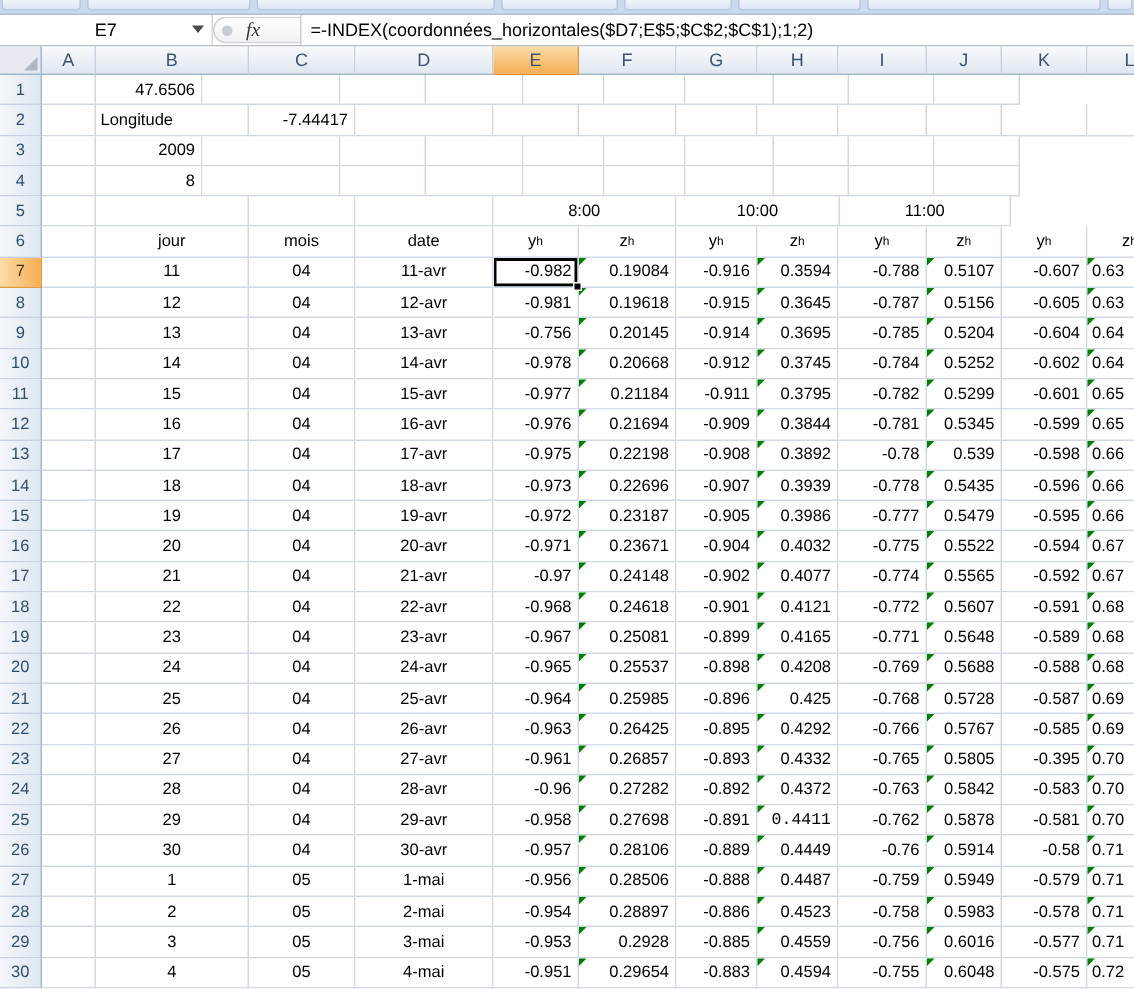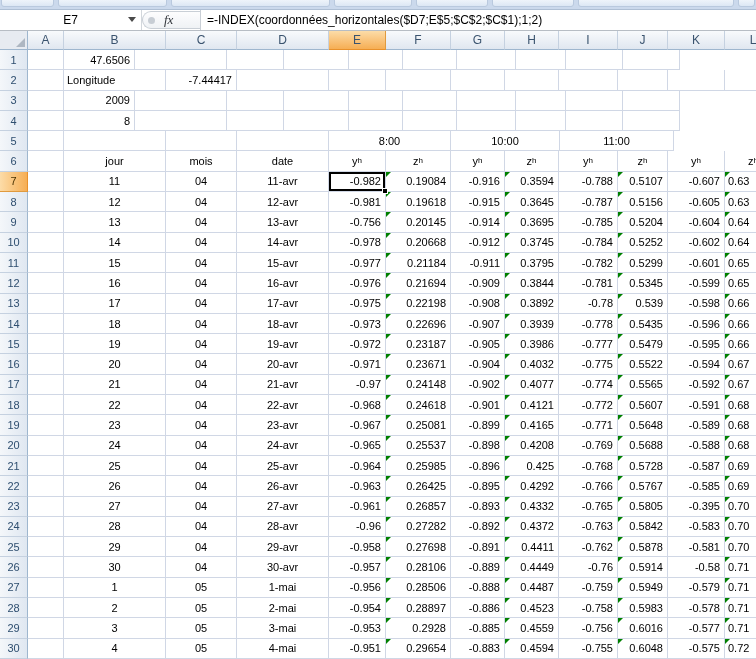--- a/index.html
+++ b/index.html
@@ -479,21 +479,21 @@
       </div>
       <div class="grid-row">
         <div class="row-h" style="width: 28px;">25</div>
         <div class="cell al-c" style="width: 36px;"></div>
         <div class="cell al-c" style="width: 102px;">29</div>
         <div class="cell al-c" style="width: 71px;">04</div>
         <div class="cell al-c" style="width: 92px;">29-avr</div>
         <div class="cell al-r" style="width: 57px;">-0.958</div>
         <div class="cell al-r" style="width: 65px;">0.27698<span class="tri"></span></div>
         <div class="cell al-r" style="width: 54px;">-0.891</div>
-        <div class="cell al-r" style="width: 54px;">0.4411<span class="tri"></span></div>
+        <div class="cell al-r" style="width: 54px; font-family: Liberation Mono, monospace;">0.4411<span class="tri"></span></div>
         <div class="cell al-r" style="width: 59px;">-0.762</div>
         <div class="cell al-r" style="width: 50px;">0.5878<span class="tri"></span></div>
         <div class="cell al-r" style="width: 57px;">-0.581</div>
         <div class="cell al-l" style="width: 57px;">0.70<span class="tri"></span></div>
       </div>
       <div class="grid-row">
         <div class="row-h" style="width: 28px;">26</div>
         <div class="cell al-c" style="width: 36px;"></div>
         <div class="cell al-c" style="width: 102px;">30</div>
         <div class="cell al-c" style="width: 71px;">04</div>

